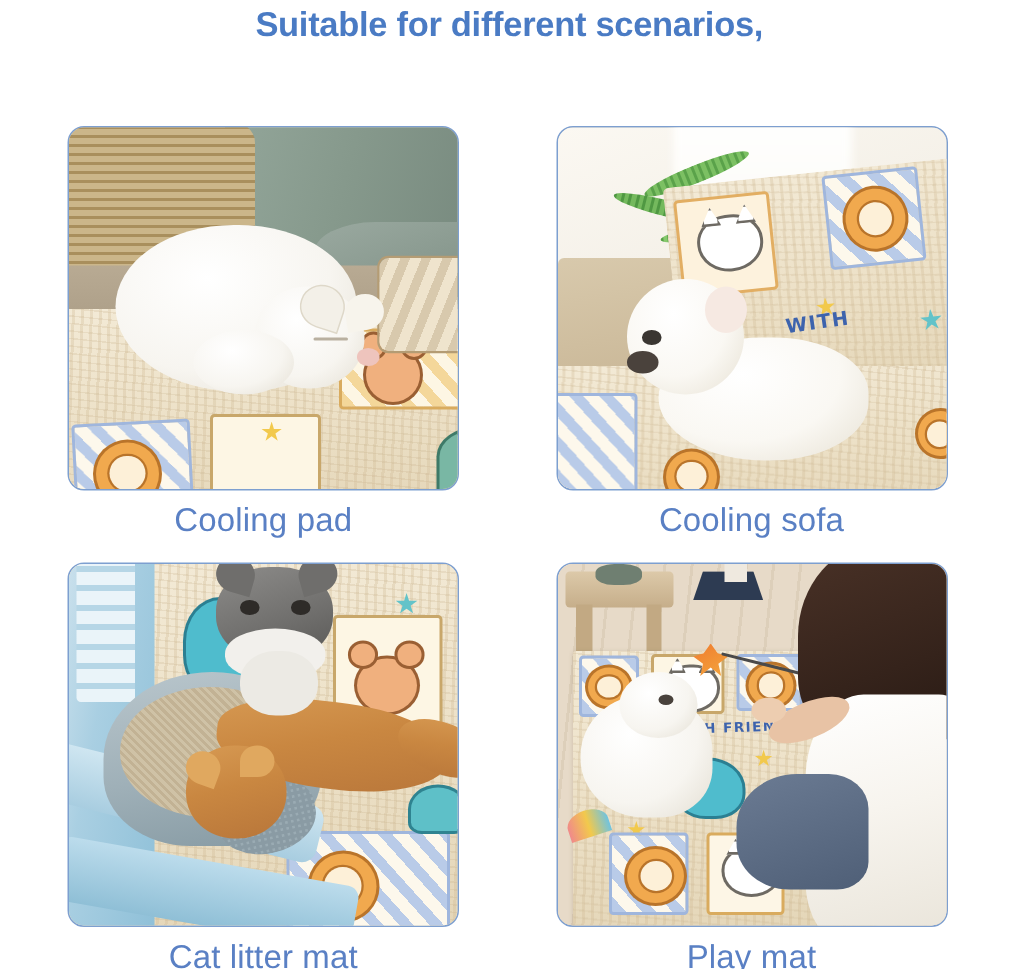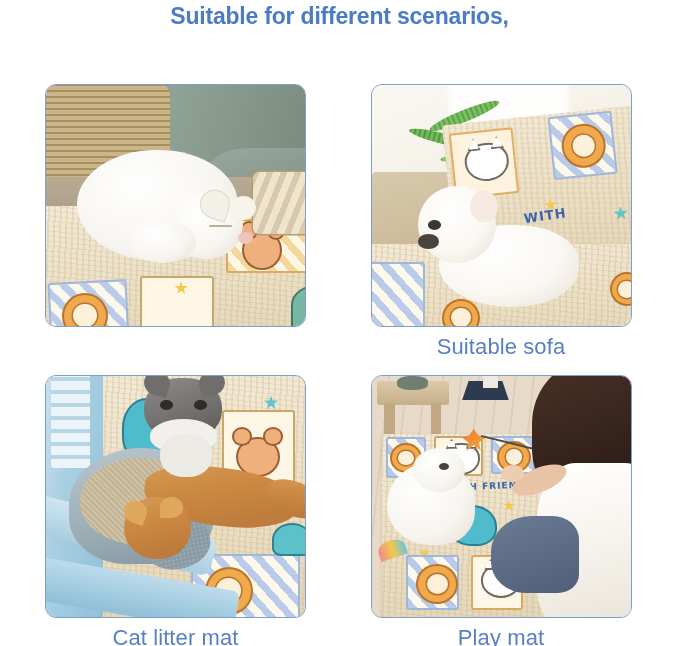--- a/index.html
+++ b/index.html
@@ -233,20 +233,21 @@
 
         <div class="white-cat-body fur-soft" style="left:12%;top:27%;width:62%;height:46%;"></div>
         <div class="white-cat-body fur-soft" style="left:48%;top:44%;width:28%;height:28%;border-radius:48% 52% 50% 50%;"></div>
         <div class="layer" style="left:60%;top:44%;width:11%;height:11%;background:#f3f0e8;border-radius:50% 50% 0 50%;transform:rotate(18deg);box-shadow:0 0 0 1px #ded8c9;"></div>
         <div class="layer" style="left:71%;top:46%;width:10%;height:10%;background:#f7f4ec;border-radius:50% 50% 50% 0;transform:rotate(-10deg);"></div>
         <div class="layer" style="left:63%;top:58%;width:9%;height:2px;background:#b9b0a0;border-radius:2px;"></div>
         <div class="layer" style="left:74%;top:61%;width:6%;height:5%;background:#eec4bd;border-radius:50%;"></div>
         <div class="white-cat-body fur-soft" style="left:32%;top:56%;width:26%;height:18%;border-radius:50%;"></div>
       </div>
     </div>
+    <div class="caption">Cooling pad</div>
   </div>
 
   <div class="cell">
     <div class="photo">
       <div class="photo-inner">
         <div class="layer" style="inset:0;background:linear-gradient(160deg,#fbf8f2 0%,#f3efe6 45%,#ece6d8 100%);"></div>
 
         <div class="layer" style="left:30%;top:-6%;width:46%;height:48%;background:linear-gradient(180deg,#ffffff,#fbf9f3);filter:blur(3px);"></div>
 
         <div class="layer" style="left:12%;top:6%;width:48%;height:42%;">
@@ -273,21 +274,21 @@
           <div class="lion" style="left:84%;top:30%;width:30px;height:30px;"></div>
         </div>
 
         <div class="dog-body fur-soft" style="left:26%;top:58%;width:54%;height:34%;border-radius:50% 46% 48% 52%;"></div>
         <div class="dog-body fur-soft" style="left:18%;top:42%;width:30%;height:32%;"></div>
         <div class="layer" style="left:38%;top:44%;width:11%;height:13%;background:#f6e9e2;border-radius:50%;"></div>
         <div class="layer" style="left:22%;top:56%;width:5%;height:4%;background:#3a3632;border-radius:50%;"></div>
         <div class="layer" style="left:18%;top:62%;width:8%;height:6%;background:#4a423c;border-radius:50%;"></div>
       </div>
     </div>
-    <div class="caption">Suitable sofa</div>
+    <div class="caption">Cooling sofa</div>
   </div>
 
   <div class="cell">
     <div class="photo">
       <div class="photo-inner">
         <div class="layer mat" style="inset:0;"></div>
 
         <div class="layer" style="left:30%;top:10%;width:20%;height:26%;background:#4fbccd;border-radius:44% 50% 38% 42%;box-shadow:0 0 0 2px #2b7f92;"></div>
         <div class="tile" style="left:68%;top:14%;width:28%;height:42%;"></div>
         <div class="bear" style="left:74%;top:26%;width:40px;height:36px;"></div>

